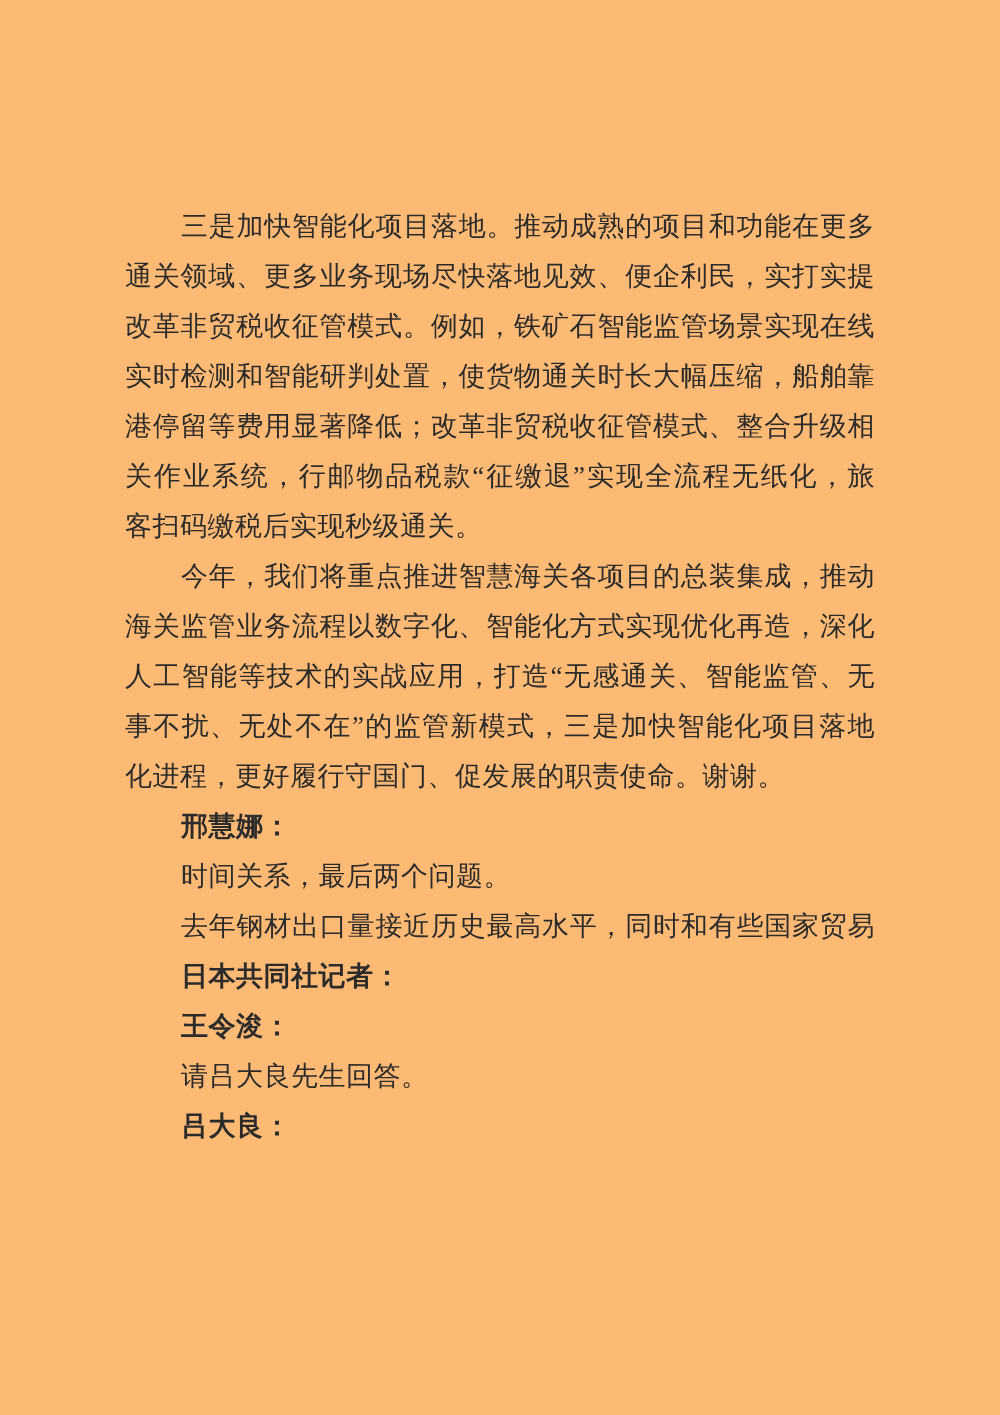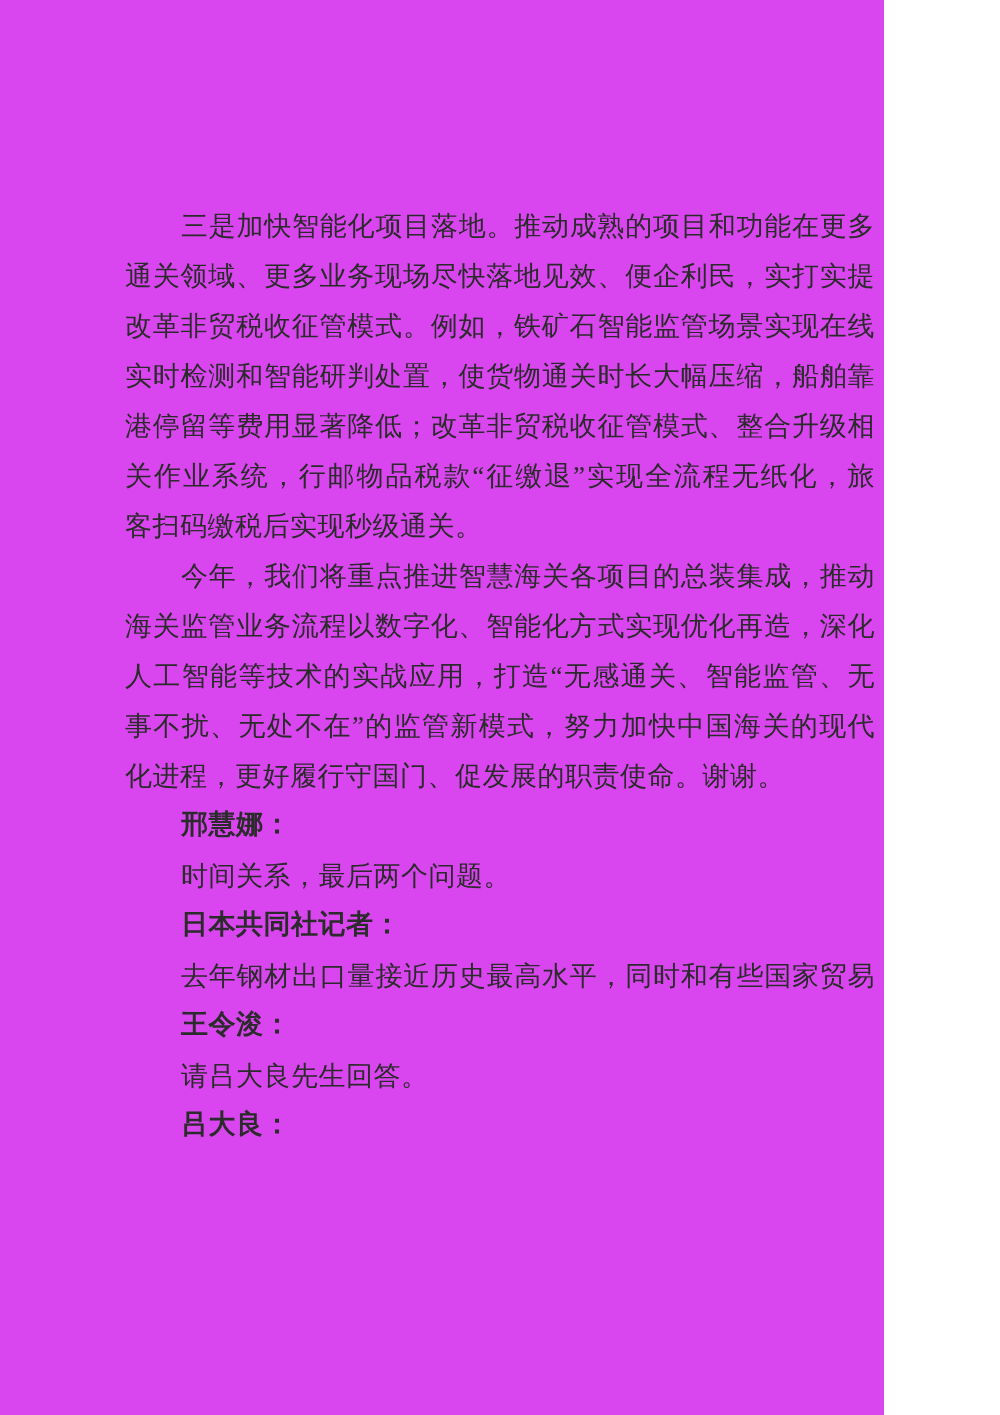--- a/index.html
+++ b/index.html
@@ -2,23 +2,23 @@
 <html><head>
 <meta charset="utf-8">
 <style>
   html, body {
     margin: 0;
     padding: 0;
     background: #ffffff;
   }
   .page {
     position: relative;
-    width: 884px;
+    width: 1000px;
     height: 1415px;
-    background: #d946ef;
+    background: #fdba74;
     overflow: hidden;
     font-family: "Liberation Serif", "DejaVu Serif", serif;
     color: #2b2b2b;
   }
   .doc-body {
     position: absolute;
     left: 125px;
     top: 201px;
     width: 750px;
   }
@@ -31,21 +31,21 @@
     white-space: normal;
   }
   .line.full {
     text-align-last: justify;
   }
   .line.first {
     text-indent: 56px;
   }
   .line.heading {
     font-weight: 700;
-    font-family: Liberation Mono, monospace;
+    font-family: Liberation Sans, sans-serif;
     font-size: 27px;
   }
   .page-number {
     position: absolute;
     top: 1303px;
     left: 0;
     width: 100%;
     text-align: center;
     font-size: 16px;
     line-height: 24px;
@@ -61,23 +61,23 @@
       <div class="line first full">三是加快智能化项目落地。推动成熟的项目和功能在更多</div>
       <div class="line full">通关领域、更多业务现场尽快落地见效、便企利民，实打实提</div>
       <div class="line full">改革非贸税收征管模式。例如，铁矿石智能监管场景实现在线</div>
       <div class="line full">实时检测和智能研判处置，使货物通关时长大幅压缩，船舶靠</div>
       <div class="line full">港停留等费用显著降低；改革非贸税收征管模式、整合升级相</div>
       <div class="line full">关作业系统，行邮物品税款“征缴退”实现全流程无纸化，旅</div>
       <div class="line">客扫码缴税后实现秒级通关。</div>
       <div class="line first full">今年，我们将重点推进智慧海关各项目的总装集成，推动</div>
       <div class="line full">海关监管业务流程以数字化、智能化方式实现优化再造，深化</div>
       <div class="line full">人工智能等技术的实战应用，打造“无感通关、智能监管、无</div>
-      <div class="line full">事不扰、无处不在”的监管新模式，努力加快中国海关的现代</div>
+      <div class="line full">事不扰、无处不在”的监管新模式，三是加快智能化项目落地</div>
       <div class="line">化进程，更好履行守国门、促发展的职责使命。谢谢。</div>
       <div class="line heading first">邢慧娜：</div>
       <div class="line first">时间关系，最后两个问题。</div>
+      <div class="line first full">去年钢材出口量接近历史最高水平，同时和有些国家贸易</div>
       <div class="line heading first">日本共同社记者：</div>
-      <div class="line first full">去年钢材出口量接近历史最高水平，同时和有些国家贸易</div>
       <div class="line heading first">王令浚：</div>
       <div class="line first">请吕大良先生回答。</div>
       <div class="line heading first">吕大良：</div>
     </div>
 </div>
 
 </body></html>

